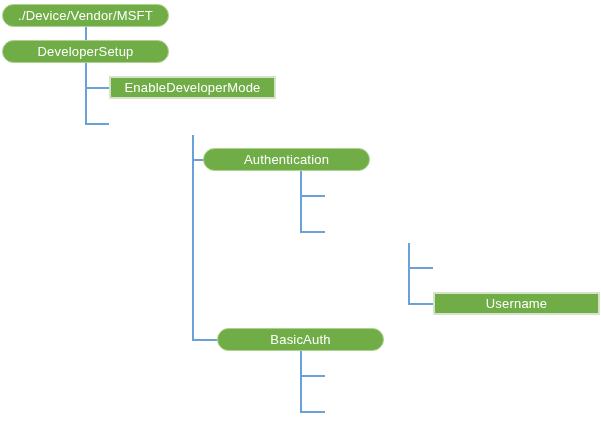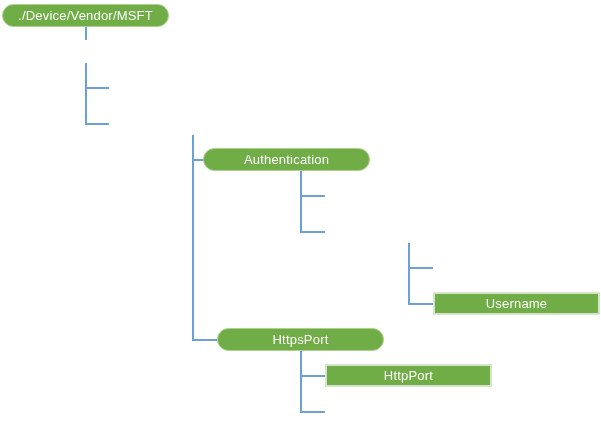--- a/index.html
+++ b/index.html
@@ -59,18 +59,19 @@
   <div class="line h" style="left:299.5px; top:194.5px; width:25.5px"></div>
   <div class="line h" style="left:299.5px; top:230.5px; width:25.5px"></div>
   <div class="line v" style="left:407.5px; top:243px; height:61.5px"></div>
   <div class="line h" style="left:407.5px; top:266.5px; width:25.5px"></div>
   <div class="line h" style="left:407.5px; top:302.5px; width:25.5px"></div>
   <div class="line v" style="left:299.5px; top:351px; height:61.5px"></div>
   <div class="line h" style="left:299.5px; top:374.5px; width:25.5px"></div>
   <div class="line h" style="left:299.5px; top:410.5px; width:25.5px"></div>
 
   <div class="node pill" style="left:2px;   top:4px">./Device/Vendor/MSFT</div>
+  <div class="node pill" style="left:2px;   top:40px">DeveloperSetup</div>
+  <div class="node rect" style="left:109px; top:76px">EnableDeveloperMode</div>
   <div class="node pill" style="left:203px; top:148px">Authentication</div>
   <div class="node rect" style="left:433px; top:292px">Username</div>
-  <div class="node pill" style="left:217px; top:328px">HttpsPort</div>
-  <div class="node rect" style="left:325px; top:364px">HttpPort</div>
+  <div class="node pill" style="left:217px; top:328px">BasicAuth</div>
 
 </div>
 
 </body></html>

